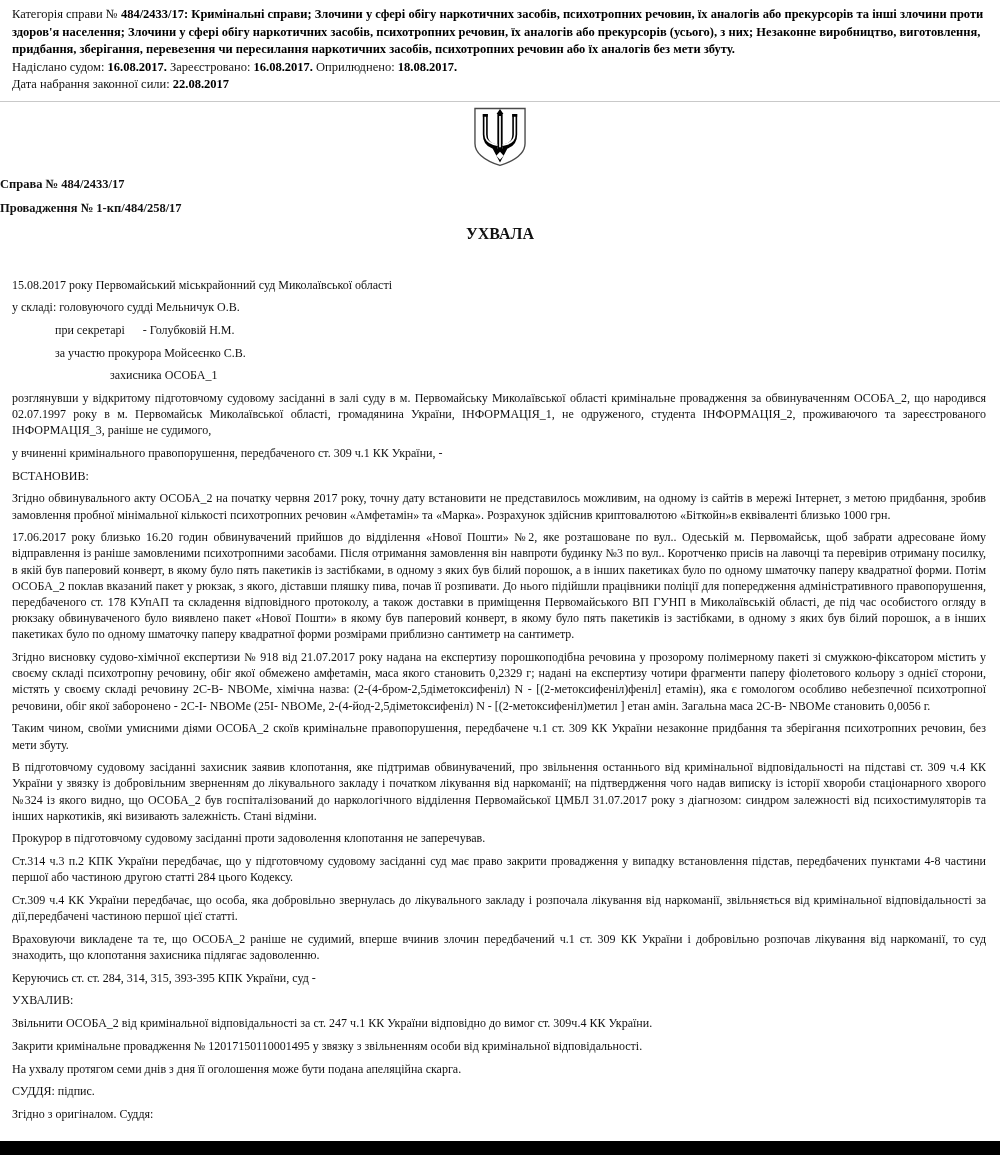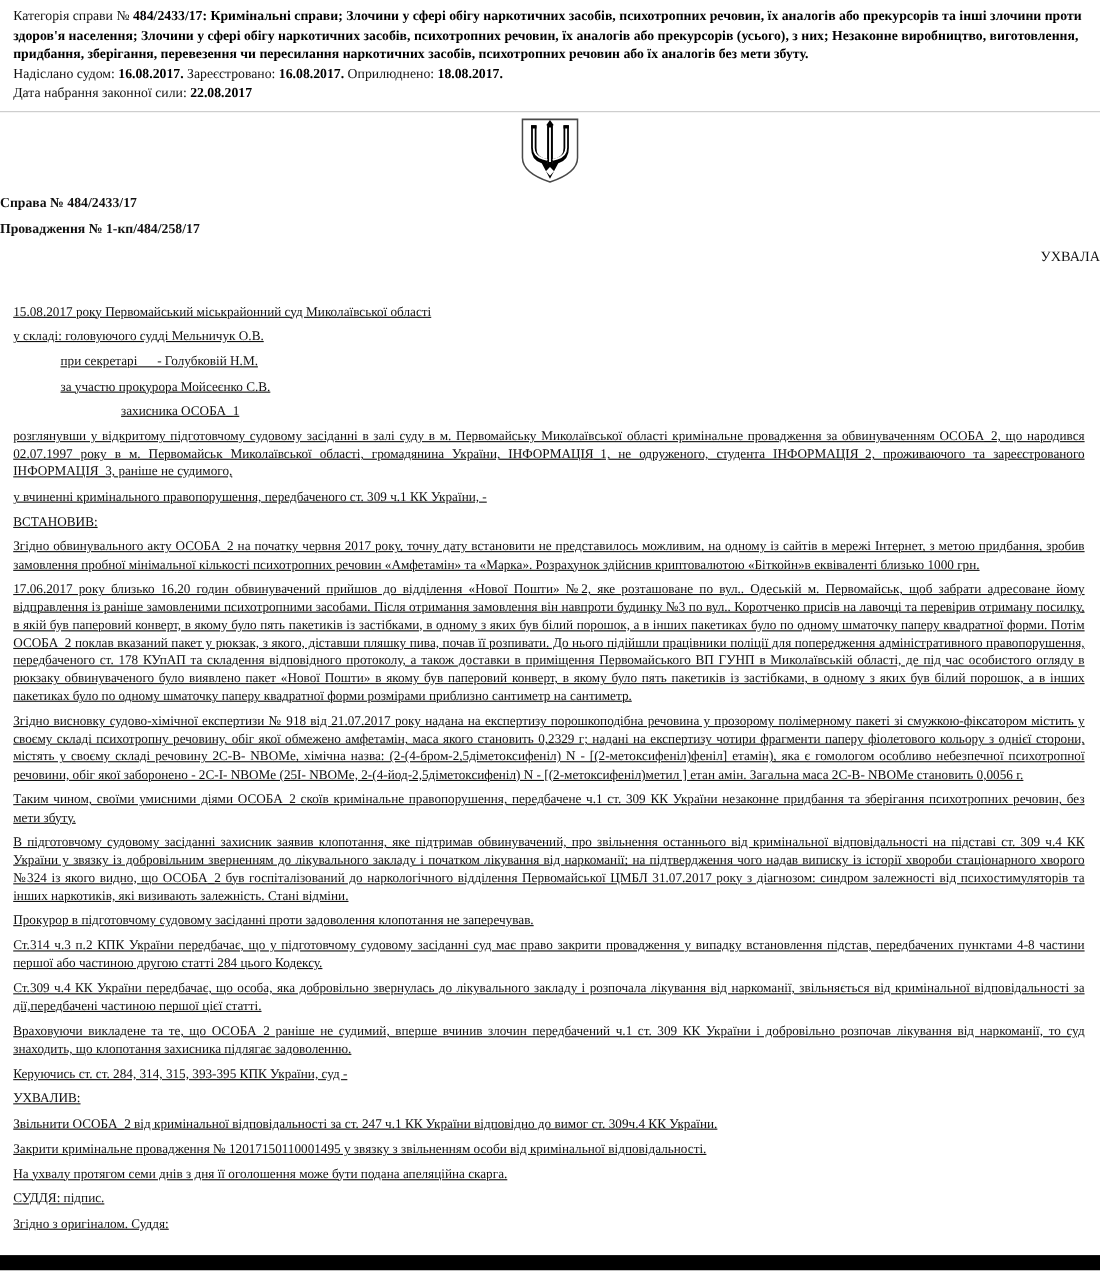--- a/index.html
+++ b/index.html
@@ -30,30 +30,29 @@
   .case-info {
     text-align:left;
     padding-right:14px;
     font-weight:bold;
     font-size:12.5px;
     margin-top:10px;
   }
   .case-info p { margin:0 0 9px 0; }
   
   .doc-title {
-    text-align:right;
-    font-weight:normal;
-    font-size:13px;
+    text-align:center;
+    font-weight:bold;
+    font-size:16px;
     margin:3px 0 34px 0;
   }
   .doc-body {
     padding:0 14px 0 12px;
     font-size:12px;
     line-height:1.35;
-    text-decoration:underline;
   }
   .doc-body p {
     margin:6.5px 0;
     text-align:justify;
   }
   .doc-body p.short { text-align:left; }
   .doc-body p.center { text-align:left; }
   .ind-1 { padding-left:43px; }
   .ind-2 { padding-left:98px; }
   

